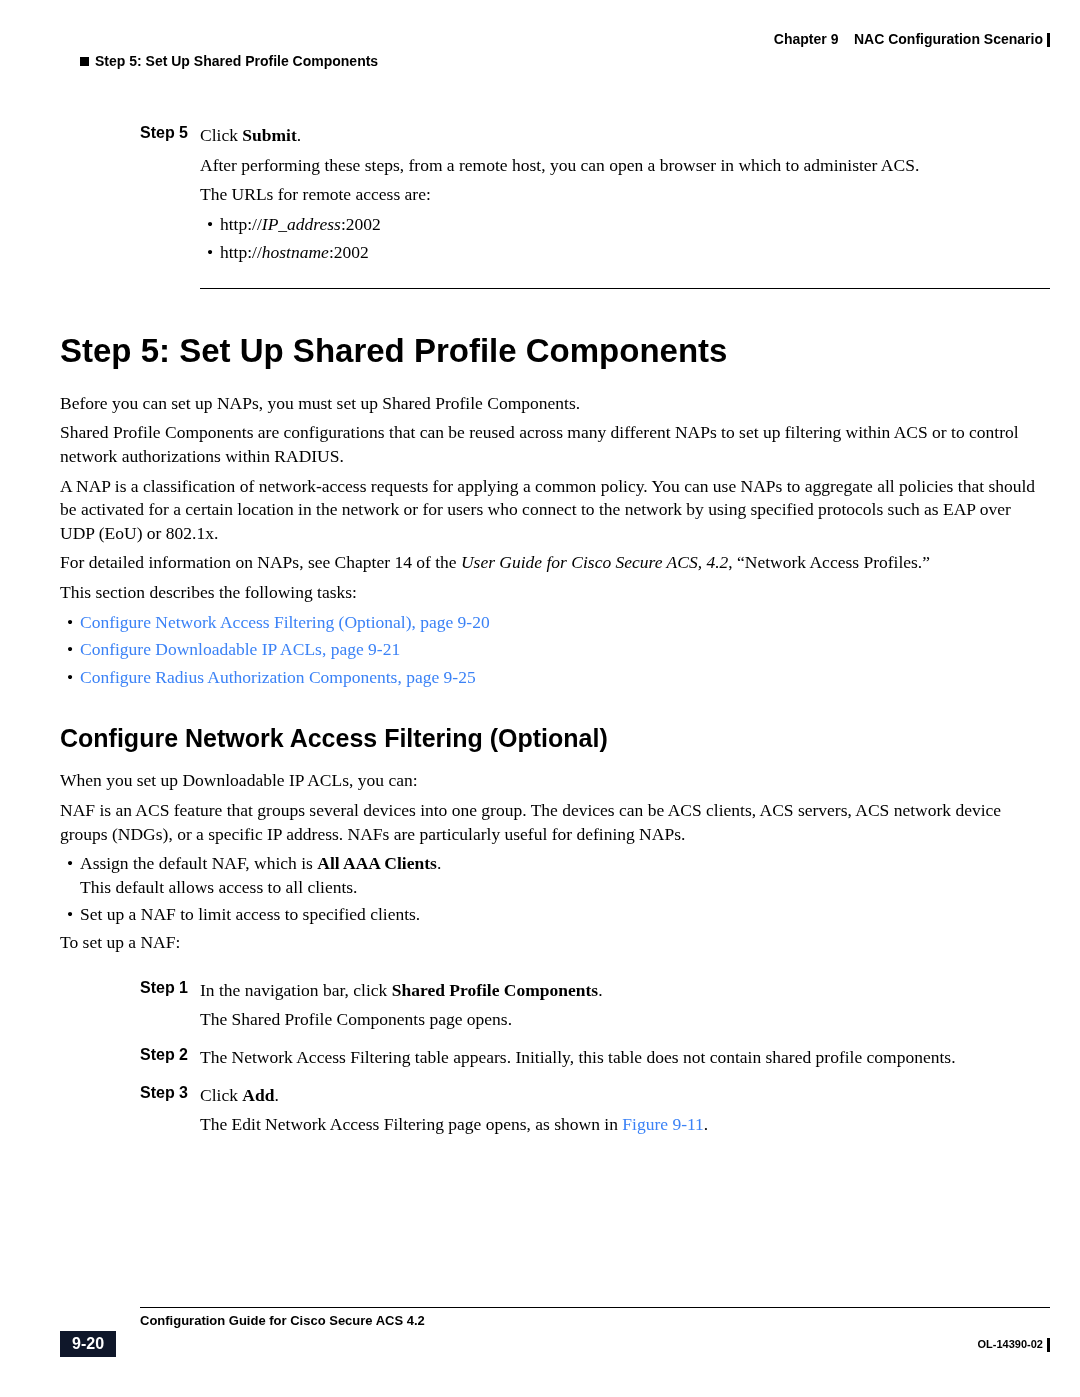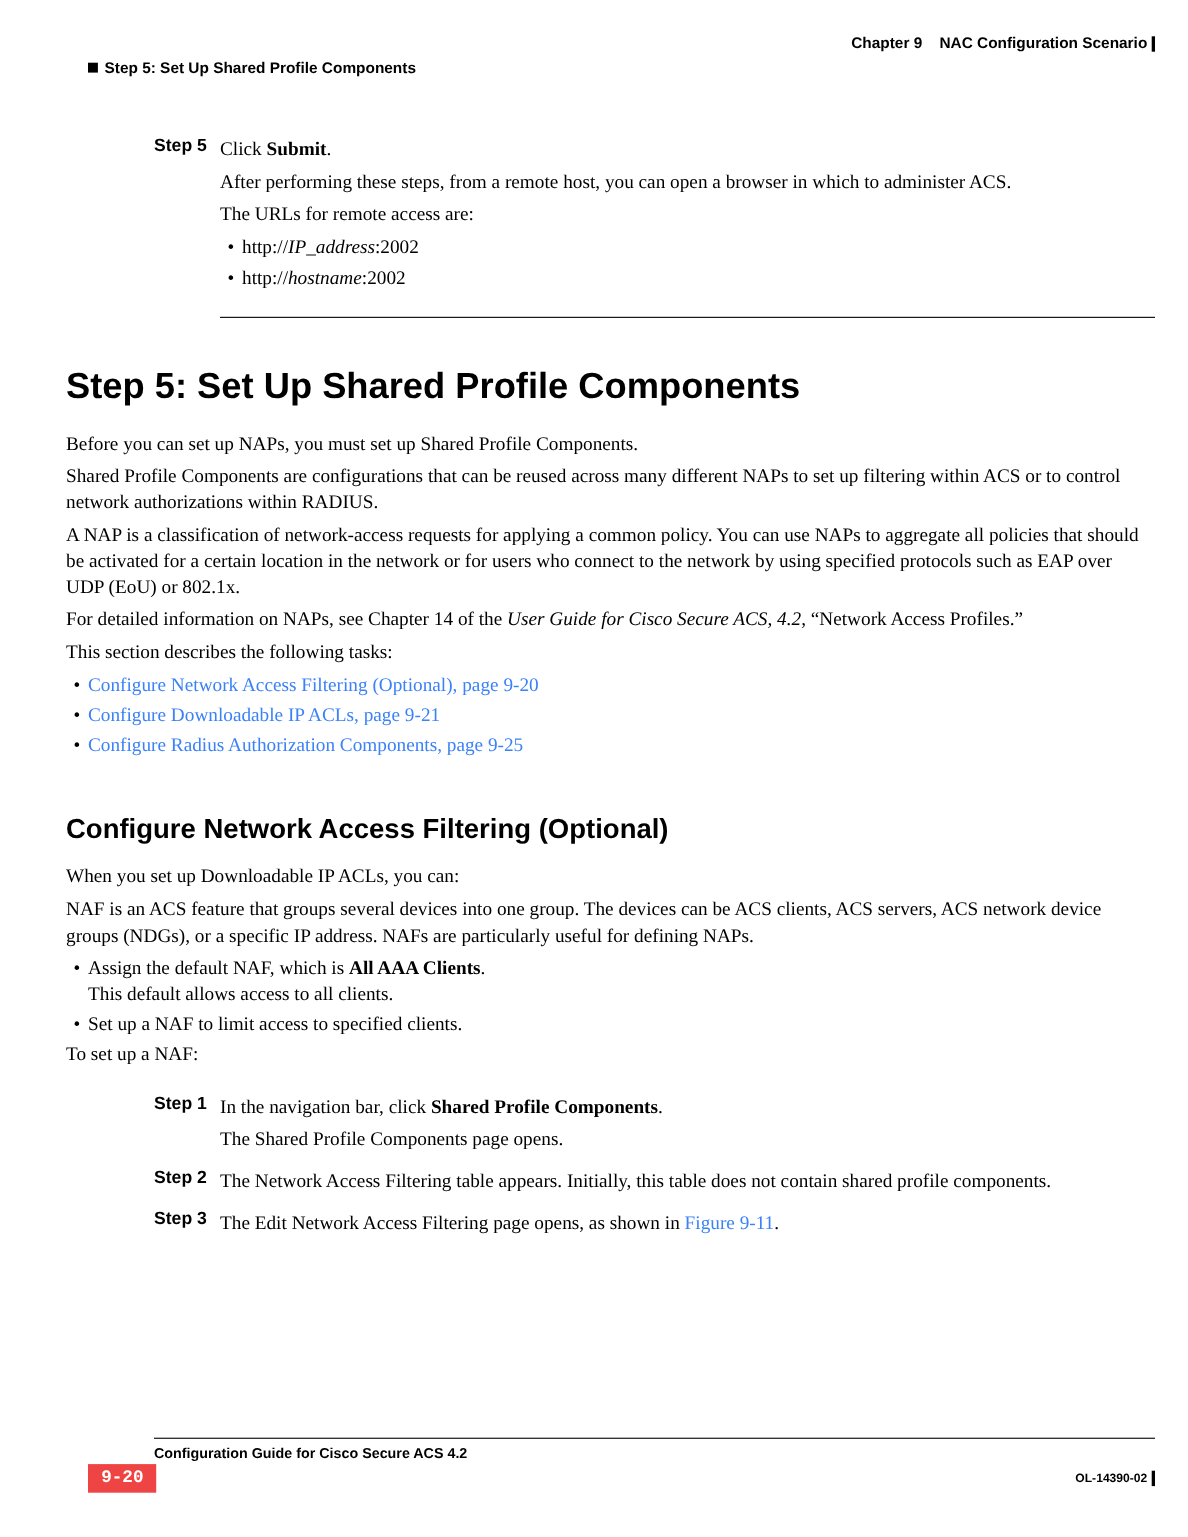--- a/index.html
+++ b/index.html
@@ -100,21 +100,21 @@
   h1 {
     font-family: Arial, Helvetica, sans-serif;
     font-weight: bold;
     font-size: 33px;
     margin: 40px 0 18px 0;
   }
   h2 {
     font-family: Arial, Helvetica, sans-serif;
     font-weight: bold;
     font-size: 25px;
-    margin: 48px 0 14px 0;
+    margin: 32px 0 14px 0;
   }
   .link {
     color: #3b82f6;
   }
   .italic { font-style: italic; }
   .bold { font-weight: bold; }
   .footer {
     position: absolute;
     left: 0;
     right: 0;
@@ -131,28 +131,27 @@
     font-weight: bold;
     font-size: 13px;
     padding-left: 80px;
   }
   .foot-line2 {
     display: flex;
     align-items: center;
     margin-top: 2px;
   }
   .page-num-box {
-    background: #ef4444;
+    background: #0f172a;
     color: #fff;
-    font-family: Liberation Mono, monospace;
+    font-family: Liberation Sans, sans-serif;
     font-weight: bold;
     font-size: 16px;
     padding: 2px 12px;
     margin-right: 8px;
-    margin-left: 20px;
   }
   .tail-bar {
     display:inline-block;
     width: 3px;
     height: 14px;
     background:#000;
     vertical-align: middle;
     margin-left: 4px;
   }
   .foot-right {
@@ -241,20 +240,21 @@
     </div>
     <div class="step-row">
       <div class="step-label">Step 2</div>
       <div class="step-body">
         <div class="para">The Network Access Filtering table appears. Initially, this table does not contain shared profile components.</div>
       </div>
     </div>
     <div class="step-row">
       <div class="step-label">Step 3</div>
       <div class="step-body">
+        <div class="para"><span>Click </span><span class="bold">Add</span><span>.</span></div>
         <div class="para"><span>The Edit Network Access Filtering page opens, as shown in </span><span class="link">Figure 9-11</span><span>.</span></div>
       </div>
     </div>
 
   </div>
 
   <div class="footer">
     <hr class="foot-rule">
     <div class="foot-line1">
       <span>Configuration Guide for Cisco Secure ACS 4.2</span>

